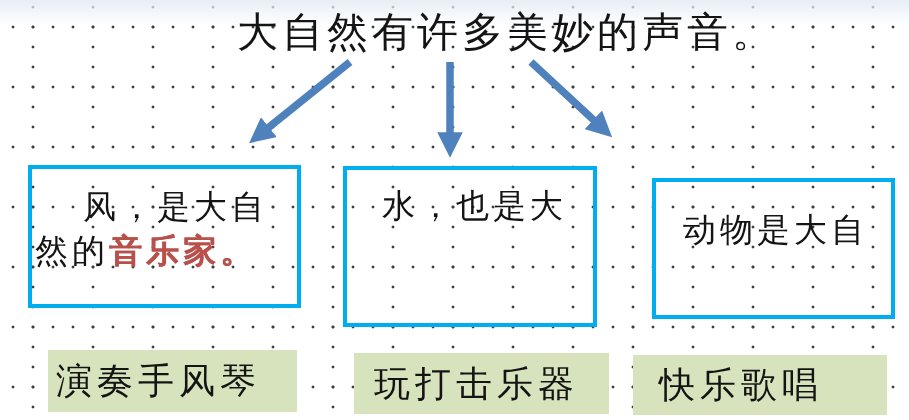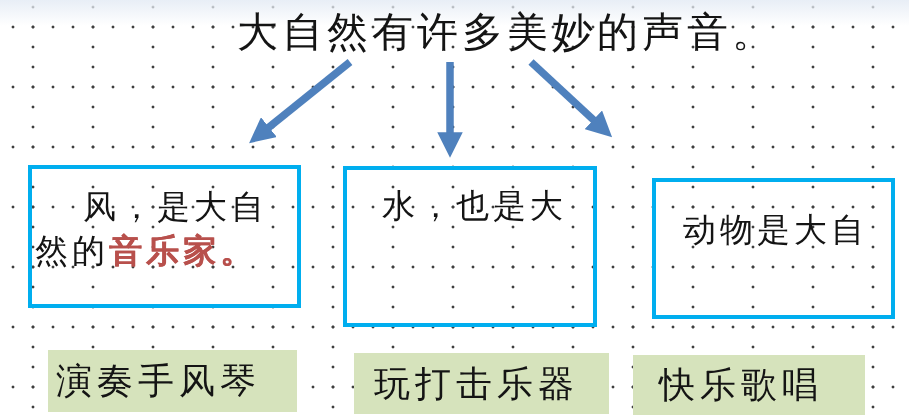--- a/index.html
+++ b/index.html
@@ -63,21 +63,21 @@
   .activity-label {
     position: absolute;
     background: var(--label-green-bg, #d6e3bc);
     font-size: 36px;
     letter-spacing: 5px;
     white-space: nowrap;
     box-sizing: border-box;
   }
   .label-wind    { left: 48px;  top: 350px; width: 249px; height: 62px; line-height: 62px; padding-left: 8px;  }
   .label-water   { left: 338px; top: 353px; width: 255px; height: 61px; line-height: 61px; padding-left: 20px; margin-left: 16px; }
-  .label-animals { left: 633px; top: 355px; width: 232px; height: 60px; line-height: 60px; padding-left: 26px; }
+  .label-animals { left: 633px; top: 355px; width: 254px; height: 60px; line-height: 60px; padding-left: 26px; }
 </style>
 </head>
 <body>
 
 <div class="canvas">
 
   <div class="title">大自然有许多美妙的声音。</div>
 
   <svg class="arrows" viewBox="0 0 909 420" xmlns="http://www.w3.org/2000/svg">
     <defs>

